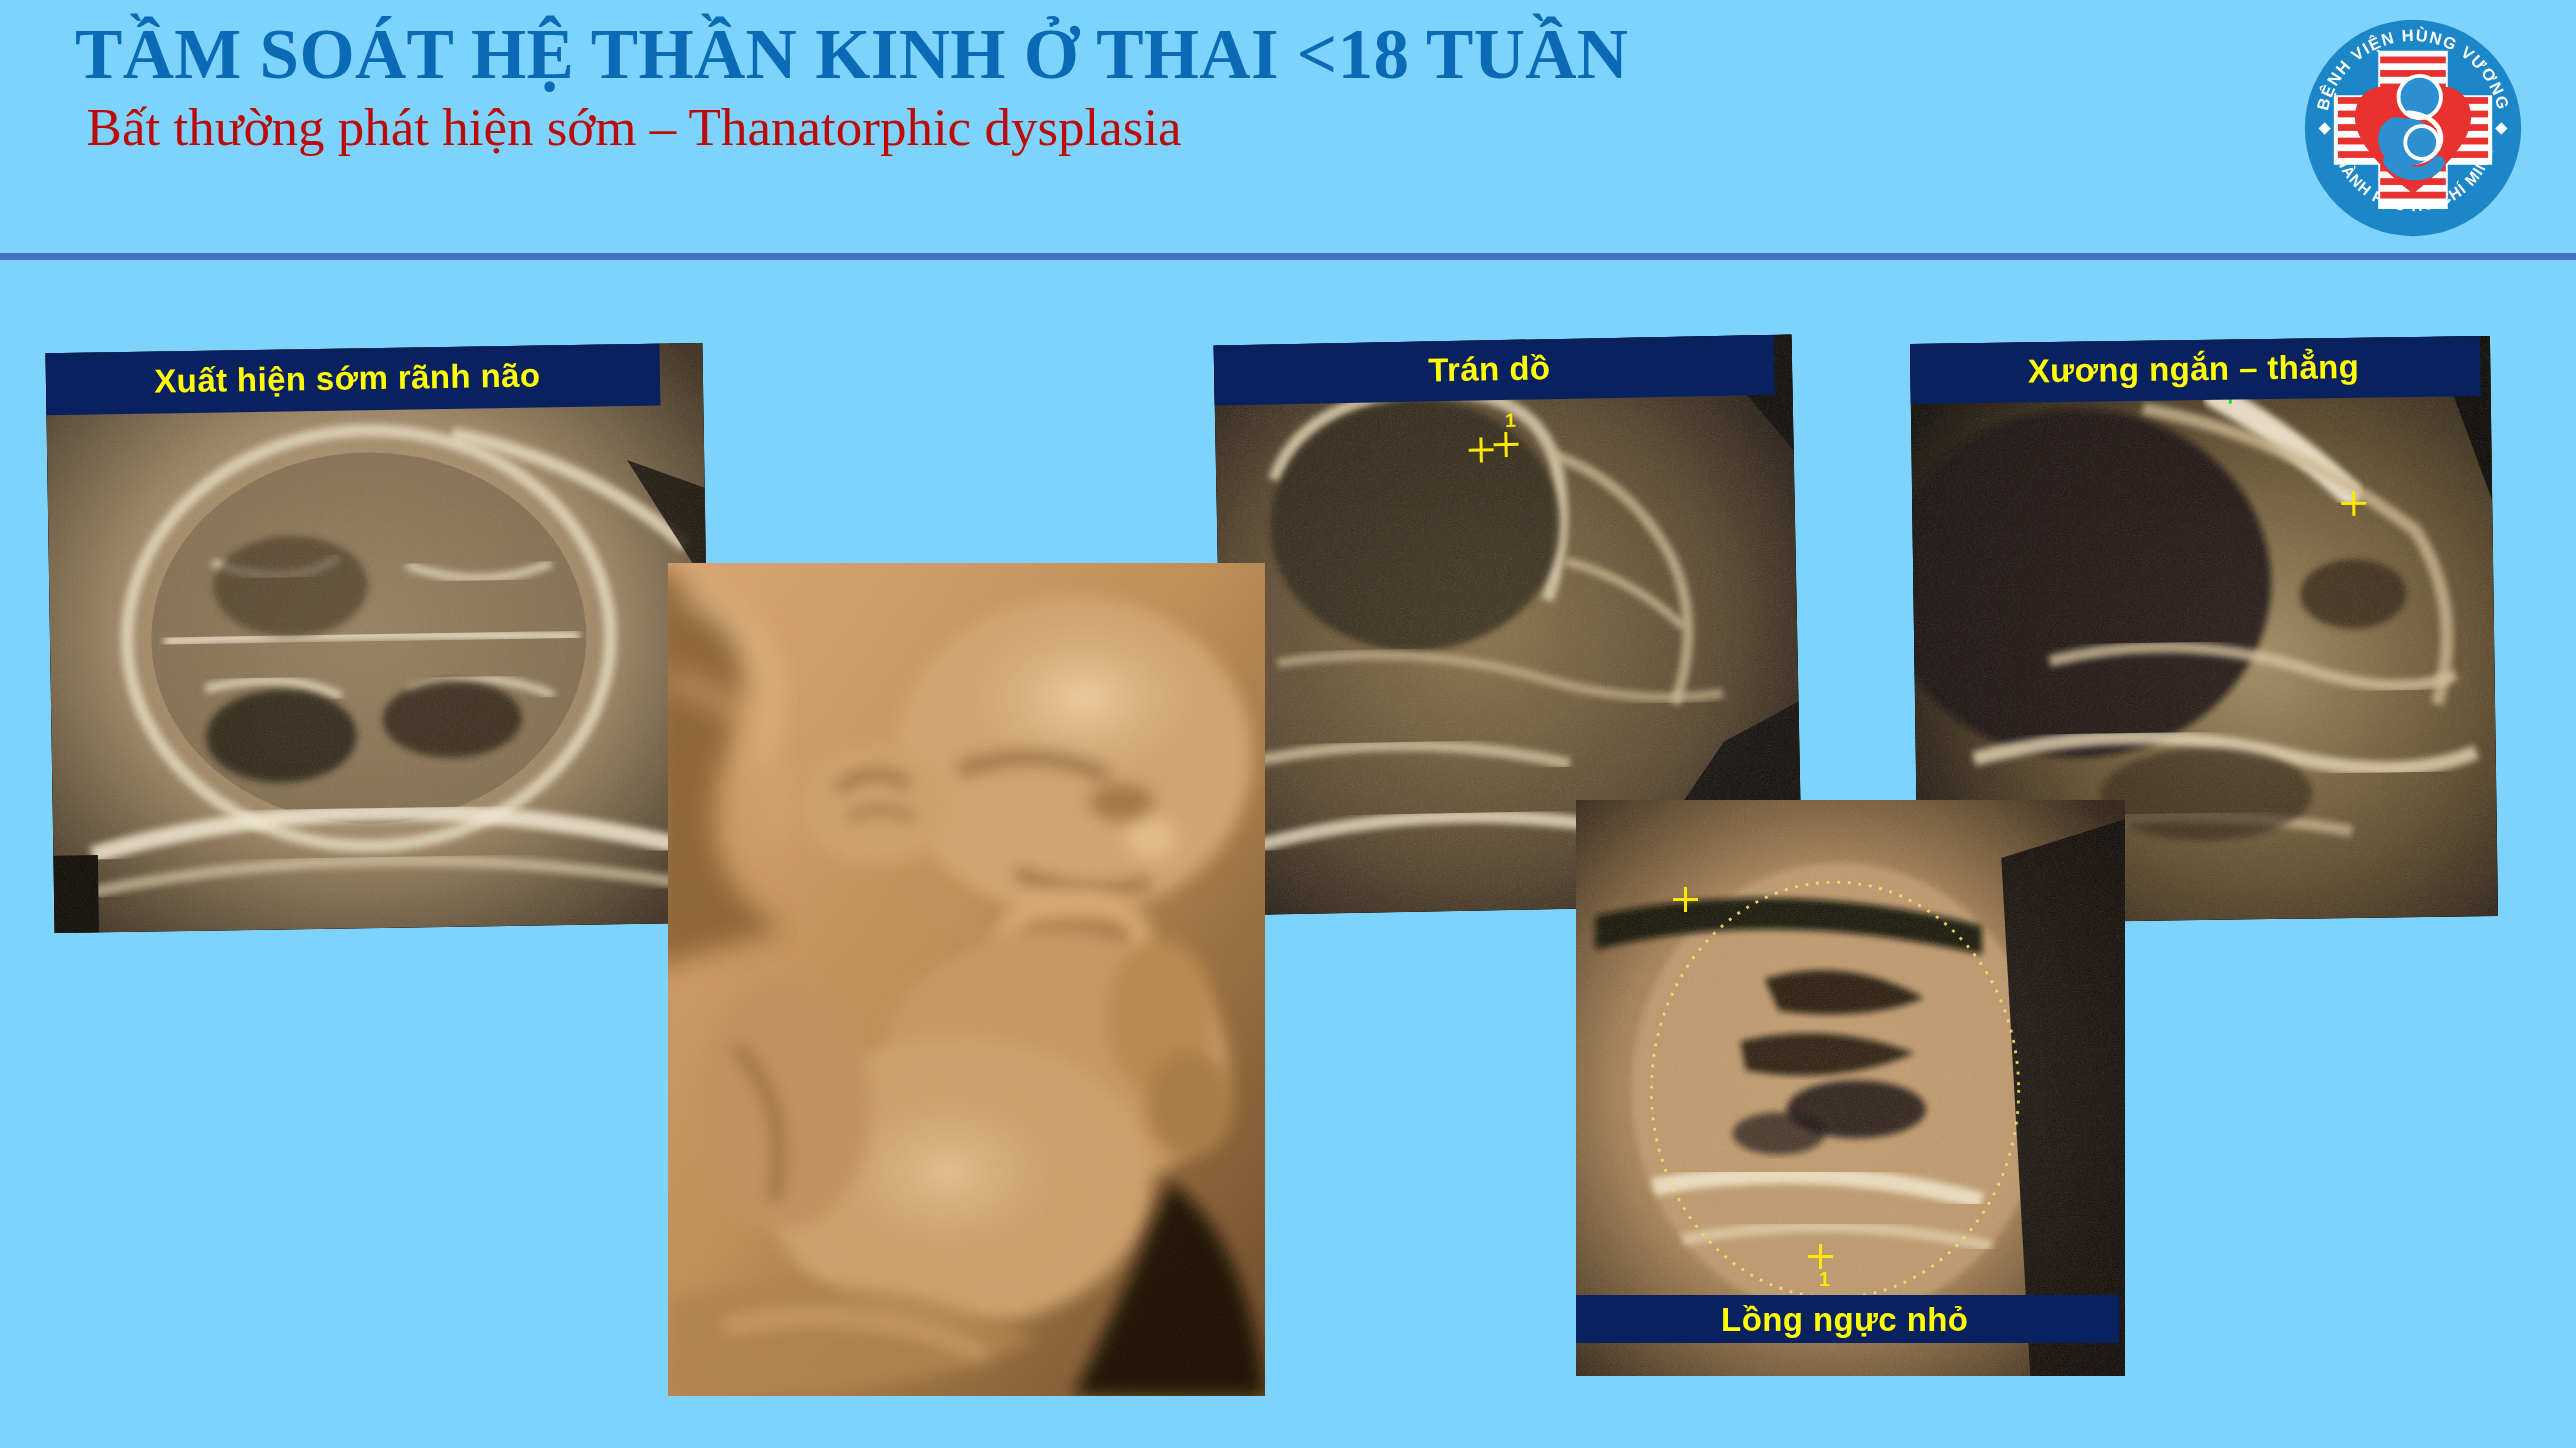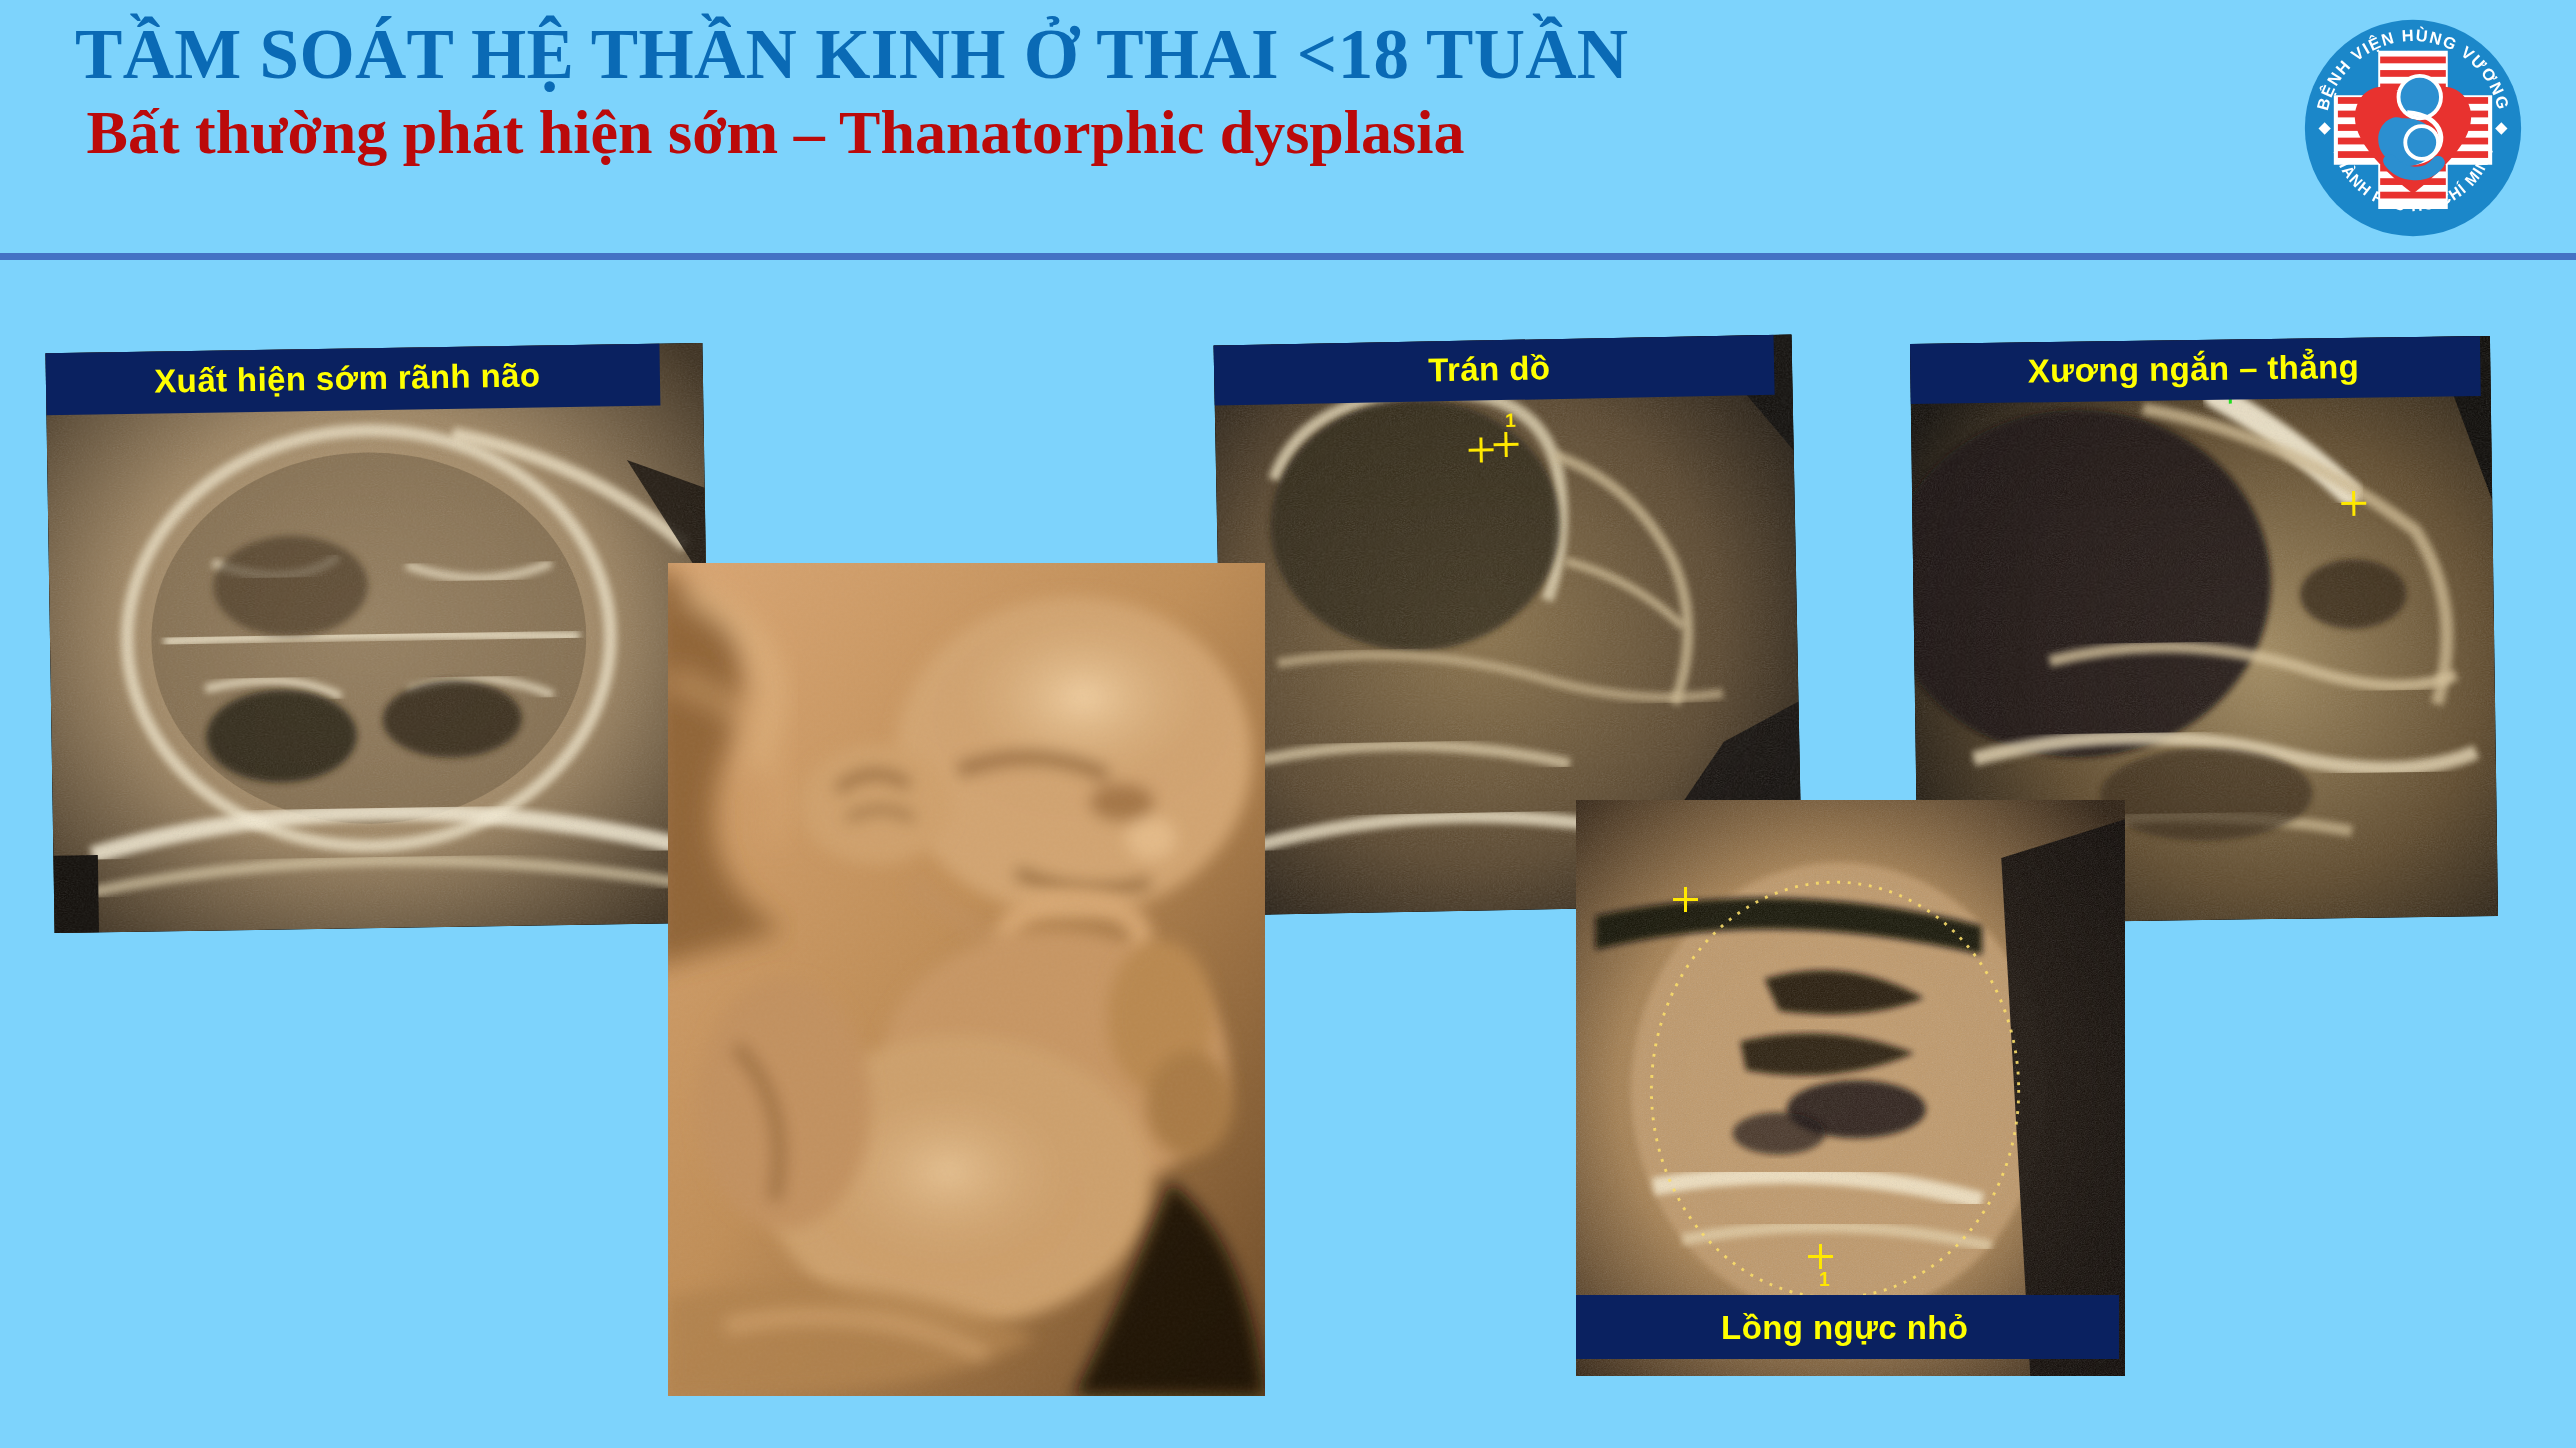--- a/index.html
+++ b/index.html
@@ -30,22 +30,22 @@
     font-family: "Liberation Serif", serif;
     font-weight: bold;
     font-size: 71px;
     line-height: 1.06;
     color: #0a6ab5;
     letter-spacing: 0.3px;
     white-space: nowrap;
   }
   #sub-title {
     font-family: "Liberation Serif", serif;
-    font-weight: bold;
-    font-size: 62px;
+    font-weight: normal;
+    font-size: 53px;
     line-height: 1.12;
     color: #bb0a0a;
     margin-top: 5.8px;
     padding-left: 11.6px;
     white-space: nowrap;
   }
 
   
   #divider {
     position: absolute;
@@ -438,17 +438,17 @@
       <path d="M20 120 Q 210 78 420 130 L 420 160 Q 200 110 20 155 Z" fill="#0c0804" opacity="0.95" filter="url(#blur5)"></path>
 
       <path d="M440 60 L 568 20 L 568 596 L 470 596 Z" fill="#0a0603" opacity="0.9"></path>
 
       <ellipse cx="268" cy="300" rx="190" ry="215" fill="none" stroke="#ffe060" stroke-width="3" stroke-dasharray="3 8" opacity="0.9"></ellipse>
       <rect width="568" height="596" filter="url(#spk5)" opacity="0.34"></rect>
     </svg>
     <div class="cross" style="left:97px; top:87px;"></div>
     <div class="cross" style="left:232px; top:444px;"></div>
     <div class="num-label" style="left:243px; top:469px;">1</div>
-    <div class="caption" style="left:-5.8px; top:495px; width:549px; height:64px;">Lồng ngực nhỏ</div>
+    <div class="caption" style="left:-5.8px; top:495px; width:549px; height:48px;">Lồng ngực nhỏ</div>
   </div>
 
 </div>
 
 
 </body></html>

